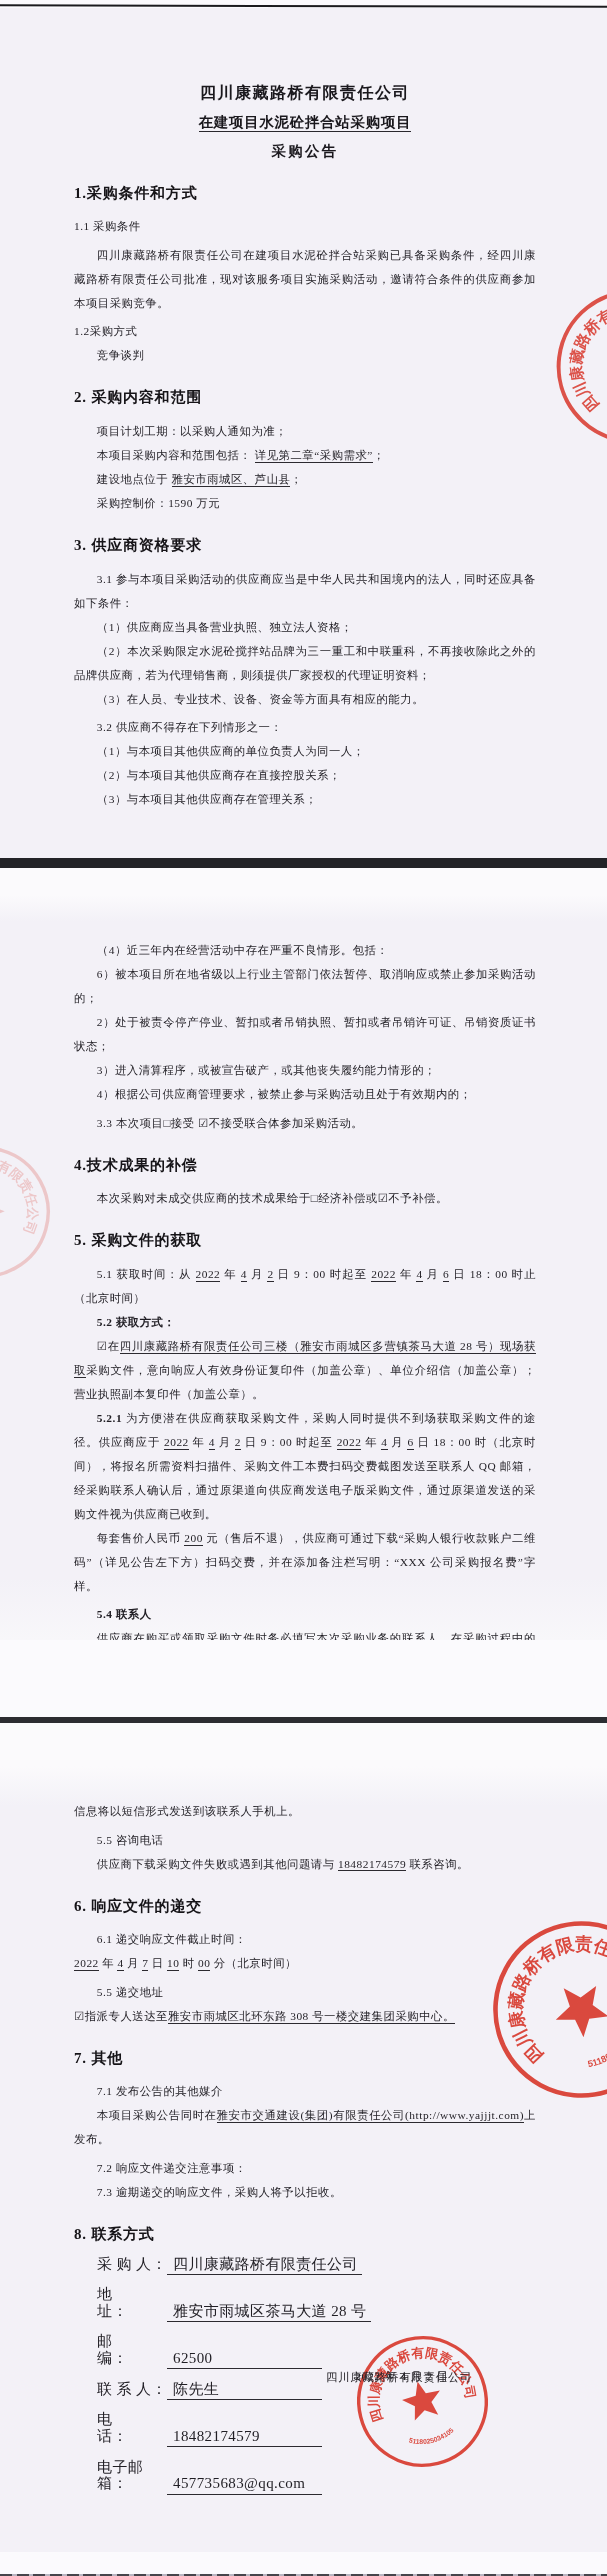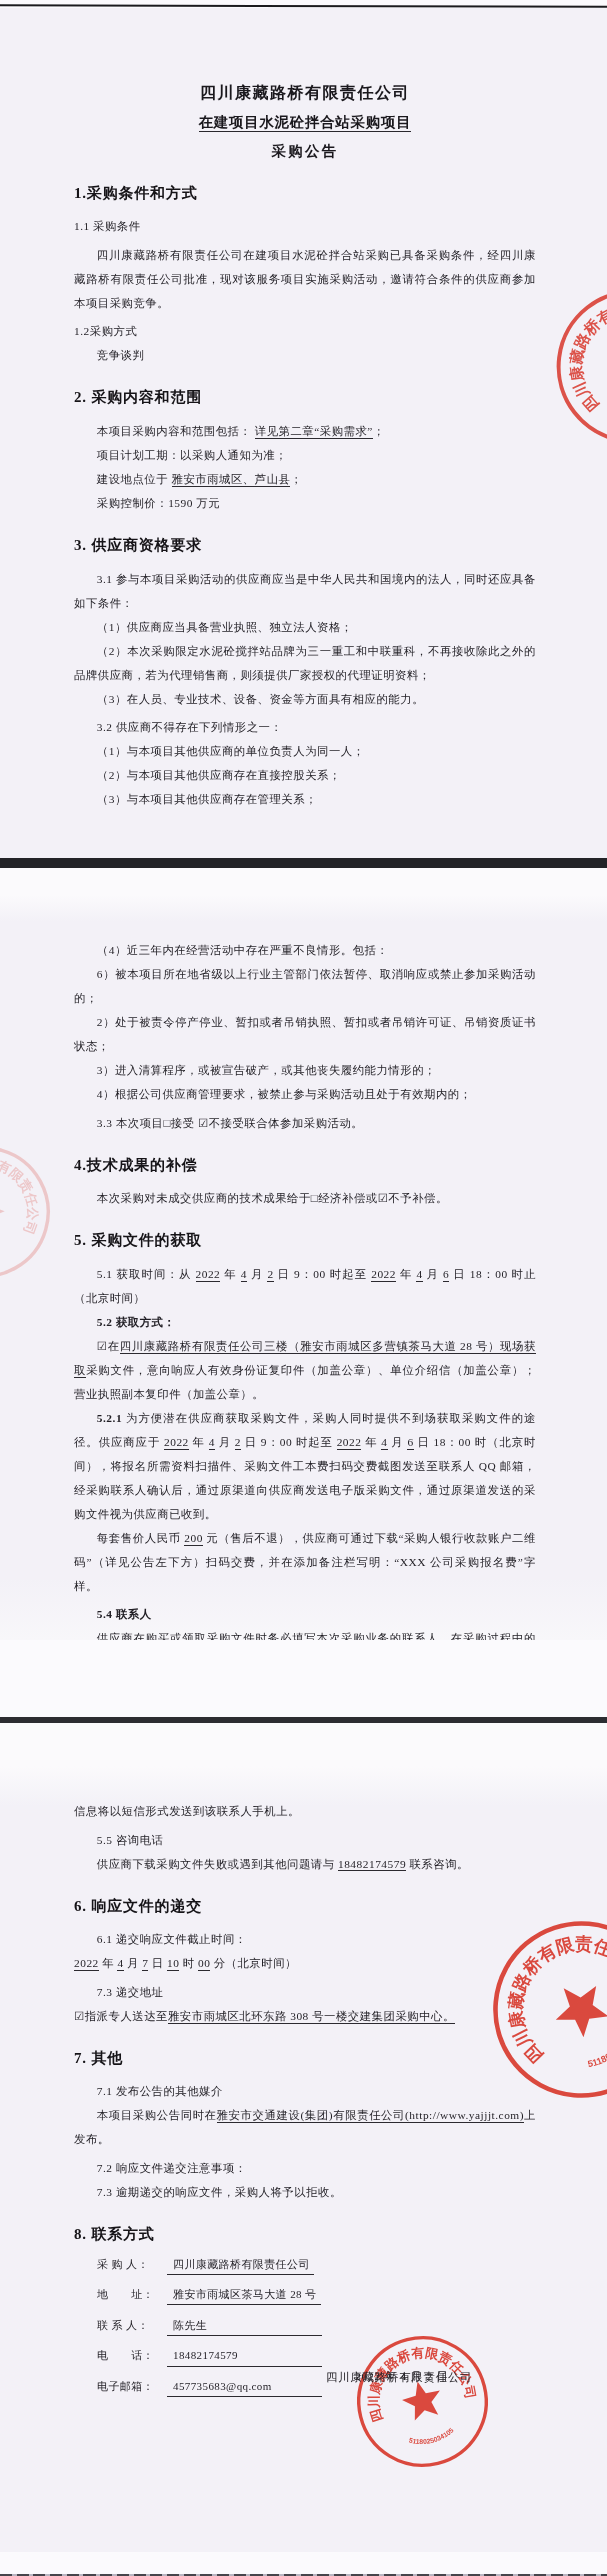--- a/index.html
+++ b/index.html
@@ -24,21 +24,21 @@
   .t3{font-size:14.4px;letter-spacing:2.3px;line-height:23px;margin-top:6px;}
   .h-main{font-family:Liberation Serif, serif;font-weight:bold;color:#161418;
         font-size:15px;letter-spacing:0.8px;line-height:21px;margin:20px 0 10.6px 0;}
   .ln{font-size:11.4px;line-height:24px;letter-spacing:0.5px;}
   .ind{text-indent:2em;}
   .para{text-align:justify;text-indent:2em;}
   .mt{margin-top:4.6px;}
   .u{border-bottom:0.8px solid #2c2a30;padding-bottom:0.8px;}
   .b{font-weight:bold;}
   .contacts{margin-top:10.6px;}
-  .c-row{font-size:11px;letter-spacing:0.4px;margin:0 0 11.4px 23px;line-height:16.7px;}
+  .c-row{font-size:15px;letter-spacing:0.4px;margin:0 0 11.4px 23px;line-height:16.7px;}
   .c-label{display:inline-block;width:70px;}
   .c-val{display:inline-block;border-bottom:0.8px solid #2c2a30;padding:0 4.6px 1.5px 6px;}
   .c-row:nth-child(n+3) .c-val{min-width:144px;}
   .sign{position:absolute;font-size:11.4px;letter-spacing:0.8px;color:#232126;z-index:3;}
   .sign-co{top:647px;left:326px;}
   .sign-dt{top:646px;left:355px;}
   .seal{position:absolute;z-index:2;}
   .seal circle{stroke:#d8372b;}
   .seal polygon{fill:#d8372b;}
   .seal text{fill:#d8372b;font-weight:bold;font-family:"Liberation Sans","DejaVu Sans",sans-serif;}
@@ -65,22 +65,22 @@
     <div class="ct t2"><span>在建项目水泥砼拌合站采购项目</span></div>
     <div class="ct t3">采购公告</div>
 
     <div class="h-main">1.采购条件和方式</div>
     <div class="ln mt">1.1 采购条件</div>
     <div class="ln para mt">四川康藏路桥有限责任公司在建项目水泥砼拌合站采购已具备采购条件，经四川康藏路桥有限责任公司批准，现对该服务项目实施采购活动，邀请符合条件的供应商参加本项目采购竞争。</div>
     <div class="ln mt">1.2采购方式</div>
     <div class="ln ind">竞争谈判</div>
 
     <div class="h-main">2. 采购内容和范围</div>
+    <div class="ln ind">项目计划工期：以采购人通知为准；</div>
     <div class="ln ind"><span>本项目采购内容和范围包括： </span><span class="u">详见第二章“采购需求”</span><span>；</span></div>
-    <div class="ln ind">项目计划工期：以采购人通知为准；</div>
     <div class="ln ind"><span>建设地点位于 </span><span class="u">雅安市雨城区、芦山县</span><span>；</span></div>
     <div class="ln ind">采购控制价：1590 万元</div>
 
     <div class="h-main">3.  供应商资格要求</div>
     <div class="ln para">3.1 参与本项目采购活动的供应商应当是中华人民共和国境内的法人，同时还应具备如下条件：</div>
     <div class="ln ind">（1）供应商应当具备营业执照、独立法人资格；</div>
     <div class="ln para">（2）本次采购限定水泥砼搅拌站品牌为三一重工和中联重科，不再接收除此之外的品牌供应商，若为代理销售商，则须提供厂家授权的代理证明资料；</div>
     <div class="ln ind">（3）在人员、专业技术、设备、资金等方面具有相应的能力。</div>
     <div class="ln ind mt">3.2 供应商不得存在下列情形之一：</div>
     <div class="ln ind">（1）与本项目其他供应商的单位负责人为同一人；</div>
@@ -128,33 +128,34 @@
   <div class="band band2"></div>
 
   <div class="page page-3">
     <div class="ln">信息将以短信形式发送到该联系人手机上。</div>
     <div class="ln ind mt">5.5 咨询电话</div>
     <div class="ln ind"><span>供应商下载采购文件失败或遇到其他问题请与 </span><span class="u">18482174579</span><span> 联系咨询。</span></div>
 
     <div class="h-main">6. 响应文件的递交</div>
     <div class="ln ind">6.1 递交响应文件截止时间：</div>
     <div class="ln"><span class="u">2022</span><span> 年 </span><span class="u">4</span><span> 月 </span><span class="u">7</span><span> 日 </span><span class="u">10</span><span> 时 </span><span class="u">00</span><span> 分（北京时间）</span></div>
-    <div class="ln ind mt">7.3 递交地址</div>
+    <div class="ln ind mt">5.5 递交地址</div>
     <div class="ln"><span>☑指派专人送达至</span><span class="u">雅安市雨城区北环东路 308 号一楼交建集团采购中心。</span></div>
 
     <div class="h-main">7. 其他</div>
     <div class="ln ind">7.1 发布公告的其他媒介</div>
     <div class="ln para"><span>本项目采购公告同时在</span><span class="u">雅安市交通建设(集团)有限责任公司(http://www.yajjjt.com)</span><span>上发布。</span></div>
     <div class="ln ind mt">7.2 响应文件递交注意事项：</div>
     <div class="ln ind">7.3 逾期递交的响应文件，采购人将予以拒收。</div>
 
     <div class="h-main">8. 联系方式</div>
     <div class="contacts">
       <div class="c-row"><span class="c-label">采 购 人：</span><span class="c-val">四川康藏路桥有限责任公司</span></div>
       <div class="c-row"><span class="c-label">地　　址：</span><span class="c-val">雅安市雨城区茶马大道 28 号</span></div>
+      <div class="c-row"><span class="c-label">邮　　编：</span><span class="c-val">62500</span></div>
       <div class="c-row"><span class="c-label">联 系 人：</span><span class="c-val">陈先生</span></div>
       <div class="c-row"><span class="c-label">电　　话：</span><span class="c-val">18482174579</span></div>
       <div class="c-row"><span class="c-label">电子邮箱：</span><span class="c-val">457735683@qq.com</span></div>
     </div>
 
     <svg class="seal seal-p3" viewBox="0 0 200 200">
       <circle cx="100" cy="100" r="93" fill="none" stroke-width="5"></circle>
       <polygon points="100,70 107.6,89.5 128.5,90.7 112.4,104 117.6,124.3 100,113 82.4,124.3 87.6,104 71.5,90.7 92.4,89.5"></polygon>
       <text font-size="19" text-anchor="middle"><textPath href="#arcTop" startOffset="50%">四川康藏路桥有限责任公司</textPath></text>
       <text font-size="10" text-anchor="middle"><textPath href="#arcBot" startOffset="50%">5118025034105</textPath></text>

